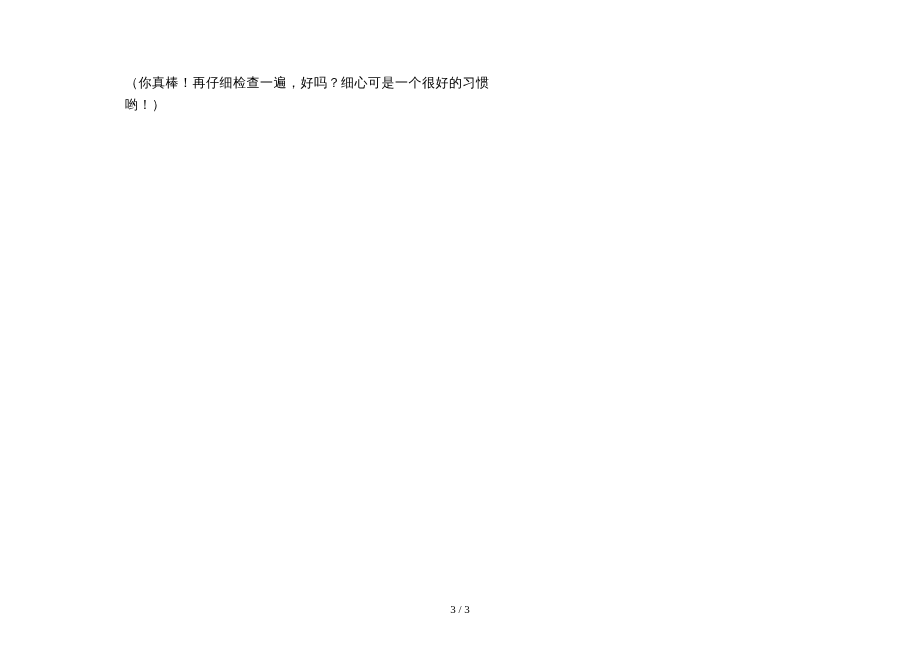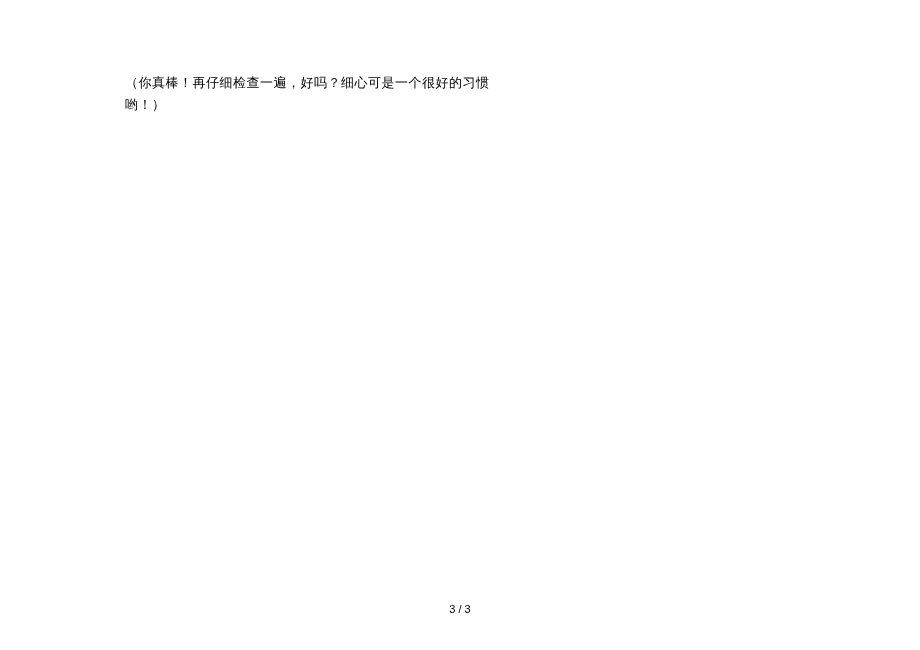--- a/index.html
+++ b/index.html
@@ -27,21 +27,21 @@
       margin-top: 44px;
     }
     .page-number {
       position: absolute;
       bottom: 35px;
       left: 0;
       width: 100%;
       text-align: center;
       font-size: 11px;
       color: #000000;
-      font-family: Liberation Sans, sans-serif;
+      font-family: Liberation Serif, serif;
     }
   </style>
 </head>
 <body>
 
 <div class="content">
   <span>（你真棒！再仔细检查一遍，好吗？细心可是一个很好的习惯</span><br>
   <span>哟！）</span>
 </div>
 

